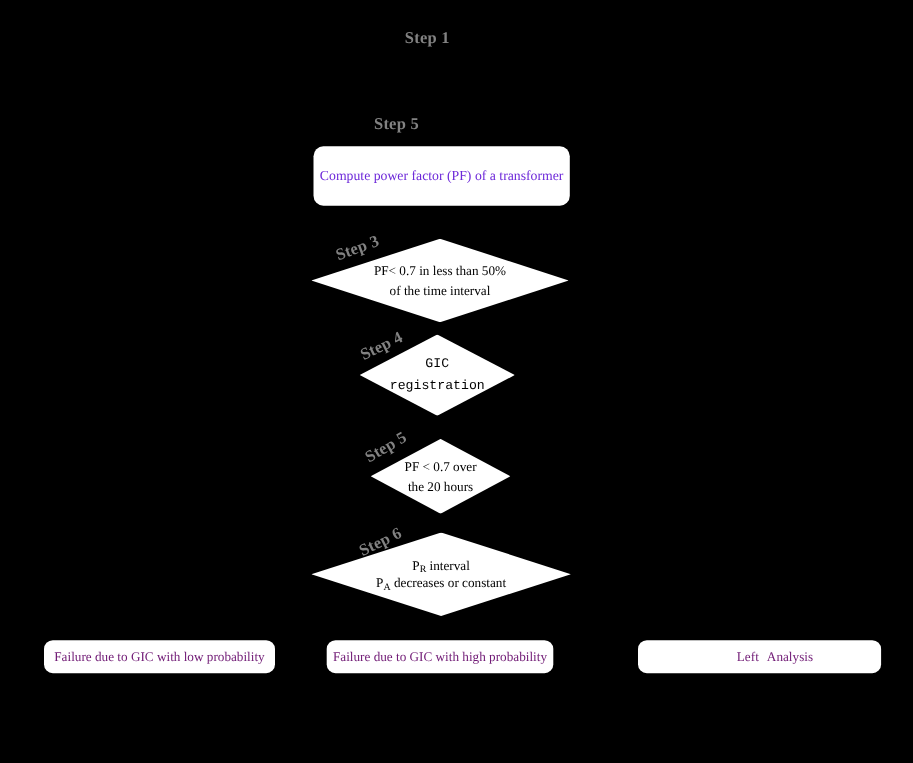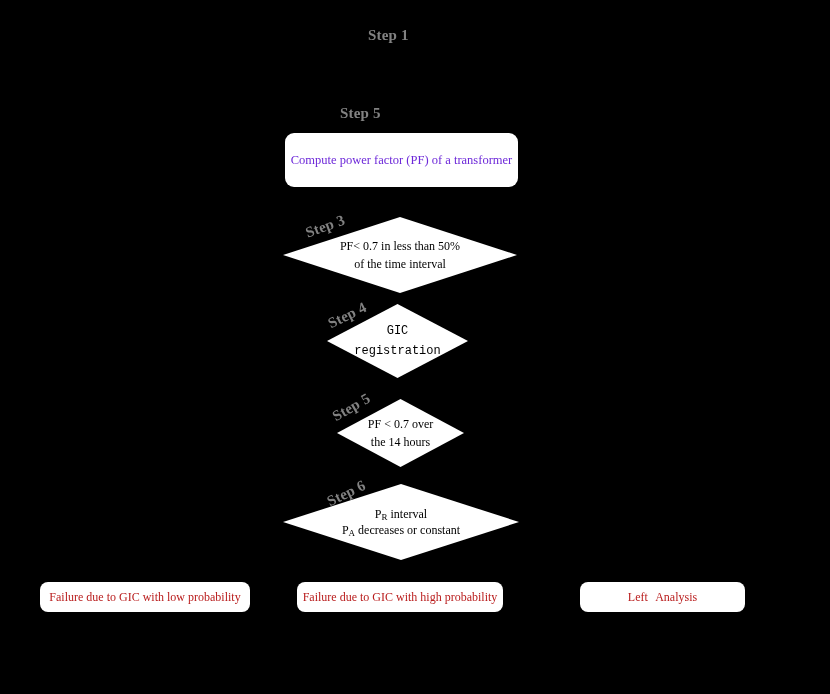--- a/index.html
+++ b/index.html
@@ -53,21 +53,21 @@
   .diamond.wide-lines { line-height: 20px; }
   .outcome-box {
     position: absolute;
     top: 582px;
     height: 30px;
     background: #ffffff;
     border-radius: 8px;
     display: flex;
     align-items: center;
     justify-content: center;
-    color: #b91c1c;
+    color: #701a75;
     font-size: 12px;
     text-align: center;
   }
   .outcome-box.wide-words { word-spacing: 5px; }
   sub.small-sub {
     font-size: 9px;
     line-height: 0;
     vertical-align: -2px;
   }
 </style>
@@ -97,33 +97,33 @@
     <span>of the time interval</span>
   </div>
 
   <div class="diamond wide-lines" style="left:327px; top:304px; width:141px; height:74px;font-family:Liberation Mono, monospace;">
     <span>GIC</span>
     <span>registration</span>
   </div>
 
   <div class="diamond" style="left:337px; top:399px; width:127px; height:68px;">
     <span>PF &lt; 0.7 over</span>
-    <span>the 14 hours</span>
+    <span>the 20 hours</span>
   </div>
 
   <div class="diamond" style="left:283px; top:484px; width:236px; height:76px; line-height:16px;">
     <span><span>P</span><sub class="small-sub">R</sub><span> interval</span></span>
     <span><span>P</span><sub class="small-sub">A</sub><span> decreases or constant</span></span>
   </div>
 
   <div class="outcome-box" style="left:40px; width:210px;">
     <span>Failure due to GIC with low probability</span>
   </div>
 
   <div class="outcome-box" style="left:297px; width:206px;">
     <span>Failure due to GIC with high probability</span>
   </div>
 
-  <div class="outcome-box wide-words" style="left:580px; width:165px;">
+  <div class="outcome-box wide-words" style="left:580px; width:193px;padding-left:28px;">
     <span>Left Analysis</span>
   </div>
 
 </div>
 
 </body></html>

